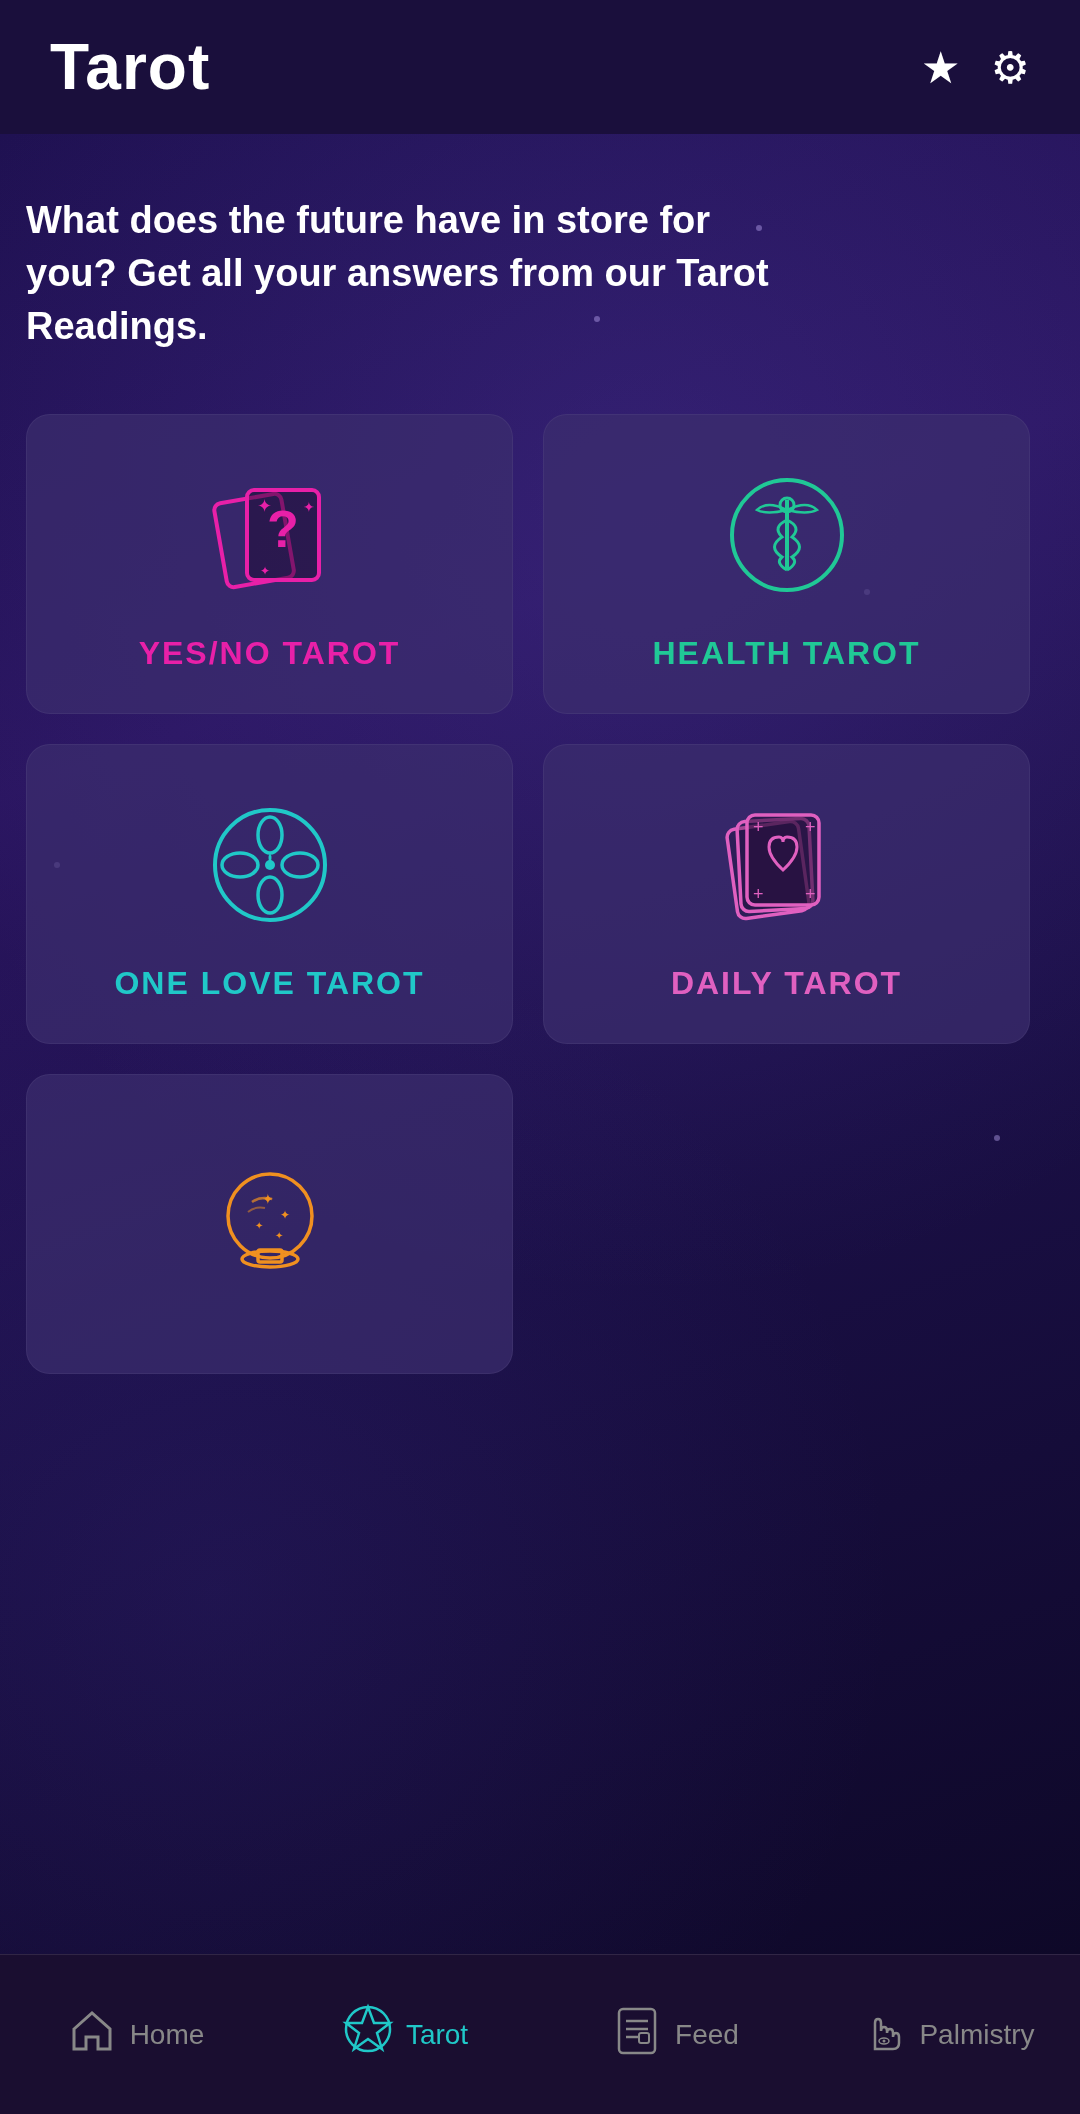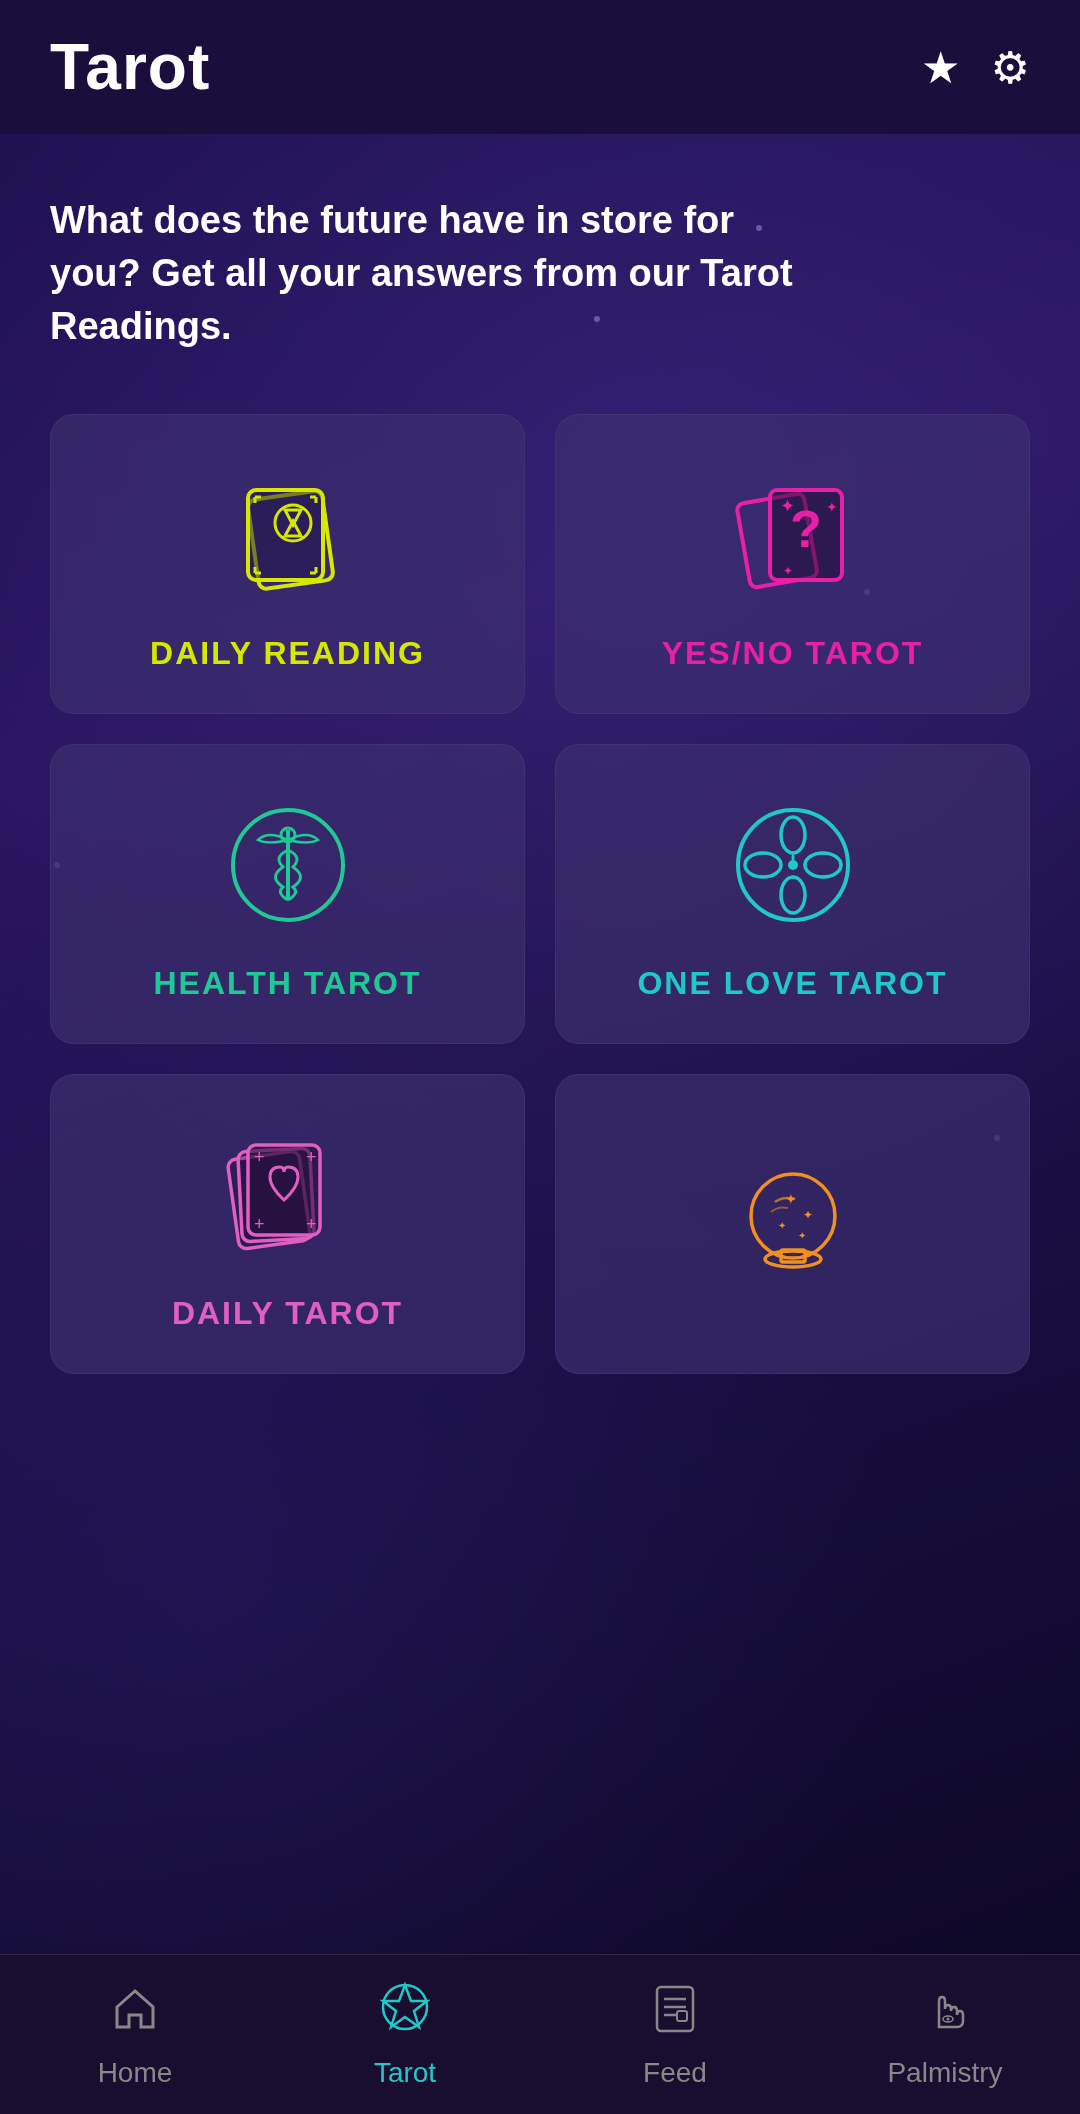--- a/index.html
+++ b/index.html
@@ -41,21 +41,21 @@
     .header-icon {
       color: #ffffff;
       font-size: 44px;
       cursor: pointer;
     }
 
     
     .main-content {
       flex: 1;
       background: linear-gradient(160deg, #1e1050 0%, #2a1560 30%, #1a0f45 60%, #0e0828 100%);
-      padding: 60px 50px 40px 50px;
+      padding: 60px 50px 40px 26px;
       position: relative;
       overflow: hidden;
     }
 
     
     .main-content::before {
       content: '';
       position: absolute;
       top: 0; left: 0; right: 0; bottom: 0;
       background-image:
@@ -130,21 +130,20 @@
       background: #1a0e30;
       border-top: 1px solid rgba(255,255,255,0.1);
       display: flex;
       align-items: stretch;
       min-height: 160px;
     }
 
     .nav-item {
       flex: 1;
       display: flex;
-      flex-direction: column;
       align-items: center;
       justify-content: center;
       gap: 12px;
       cursor: pointer;
       padding: 20px 10px;
     }
 
     .nav-item.active .nav-label { color: #20c8c8; }
     .nav-item .nav-icon { font-size: 52px; color: #888; }
     .nav-item.active .nav-icon { color: #20c8c8; }
@@ -178,40 +177,20 @@
   <div class="star-dot" style="top:10%;left:55%;"></div>
   <div class="star-dot" style="top:25%;left:80%;"></div>
   <div class="star-dot" style="top:5%;left:70%;"></div>
   <div class="star-dot" style="top:40%;left:5%;"></div>
   <div class="star-dot" style="top:55%;left:92%;"></div>
 
   <p class="subtitle">What does the future have in store for you? Get all your answers from our Tarot Readings.</p>
 
   <div class="cards-grid">
 
-    <div class="card card-daily">
-      <div class="card-icon">
-        <svg width="130" height="130" viewBox="0 0 130 130" fill="none">
-
-          <rect x="30" y="25" width="75" height="90" rx="8" stroke="#d4e800" stroke-width="4" fill="none" transform="rotate(-8 67 70)"></rect>
-
-          <rect x="25" y="20" width="75" height="90" rx="8" stroke="#d4e800" stroke-width="4" fill="rgba(30,20,70,0.5)"></rect>
-
-          <polygon points="62,40 70,55 78,40" stroke="#d4e800" stroke-width="3" fill="none"></polygon>
-          <polygon points="62,66 70,51 78,66" stroke="#d4e800" stroke-width="3" fill="none"></polygon>
-          <circle cx="70" cy="53" r="18" stroke="#d4e800" stroke-width="3" fill="none"></circle>
-
-          <path d="M32 27 L32 33 M32 27 L38 27" stroke="#d4e800" stroke-width="3"></path>
-          <path d="M93 27 L93 33 M93 27 L87 27" stroke="#d4e800" stroke-width="3"></path>
-          <path d="M32 103 L32 97 M32 103 L38 103" stroke="#d4e800" stroke-width="3"></path>
-          <path d="M93 103 L93 97 M93 103 L87 103" stroke="#d4e800" stroke-width="3"></path>
-        </svg>
-      </div>
-      <span class="card-label">DAILY READING</span>
-    </div>
 
     <div class="card card-yesno">
       <div class="card-icon">
         <svg width="130" height="130" viewBox="0 0 130 130" fill="none">
 
           <rect x="15" y="28" width="68" height="85" rx="7" stroke="#e820a8" stroke-width="4" fill="none" transform="rotate(-10 49 70)"></rect>
 
           <rect x="42" y="20" width="72" height="90" rx="7" stroke="#e820a8" stroke-width="4" fill="rgba(30,10,50,0.5)"></rect>
 
           <text x="78" y="77" text-anchor="middle" font-size="52" fill="#e820a8" font-weight="700">?</text>

